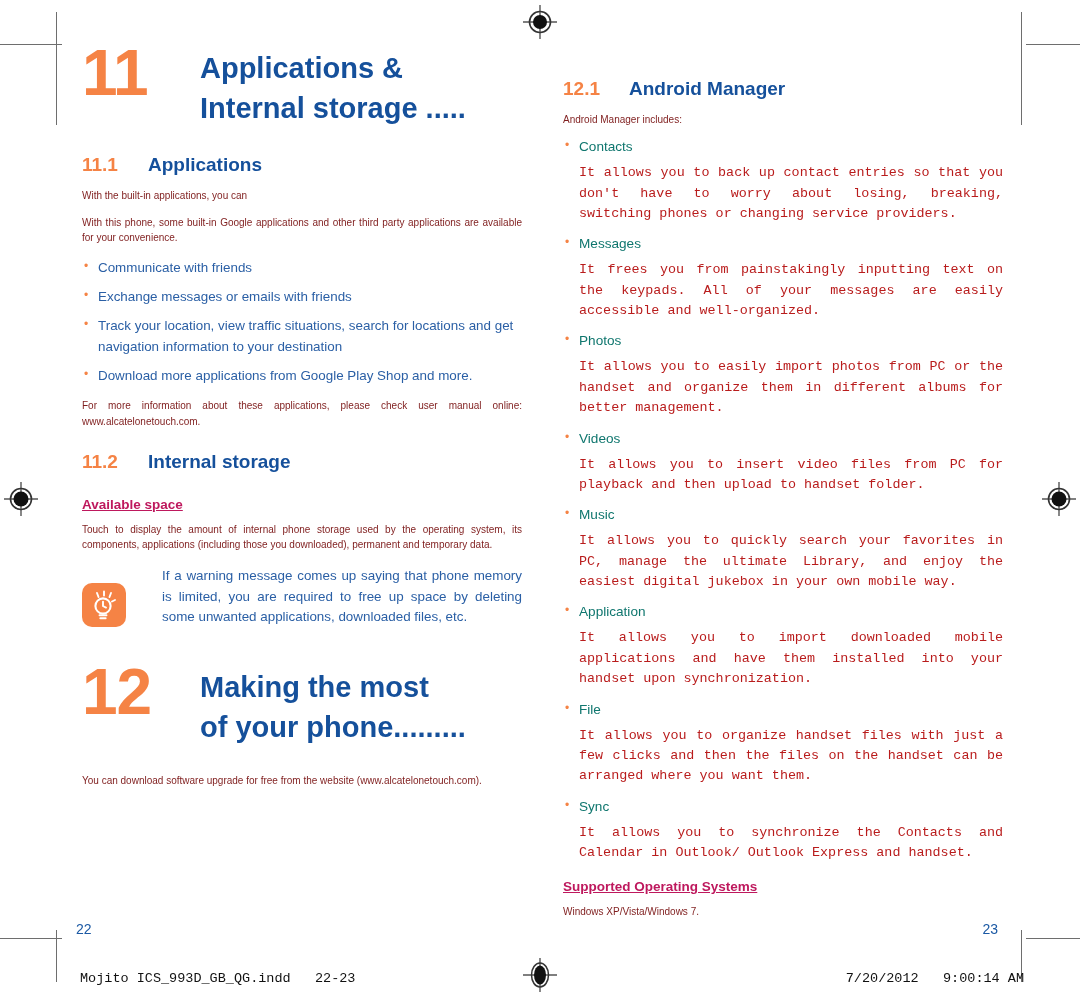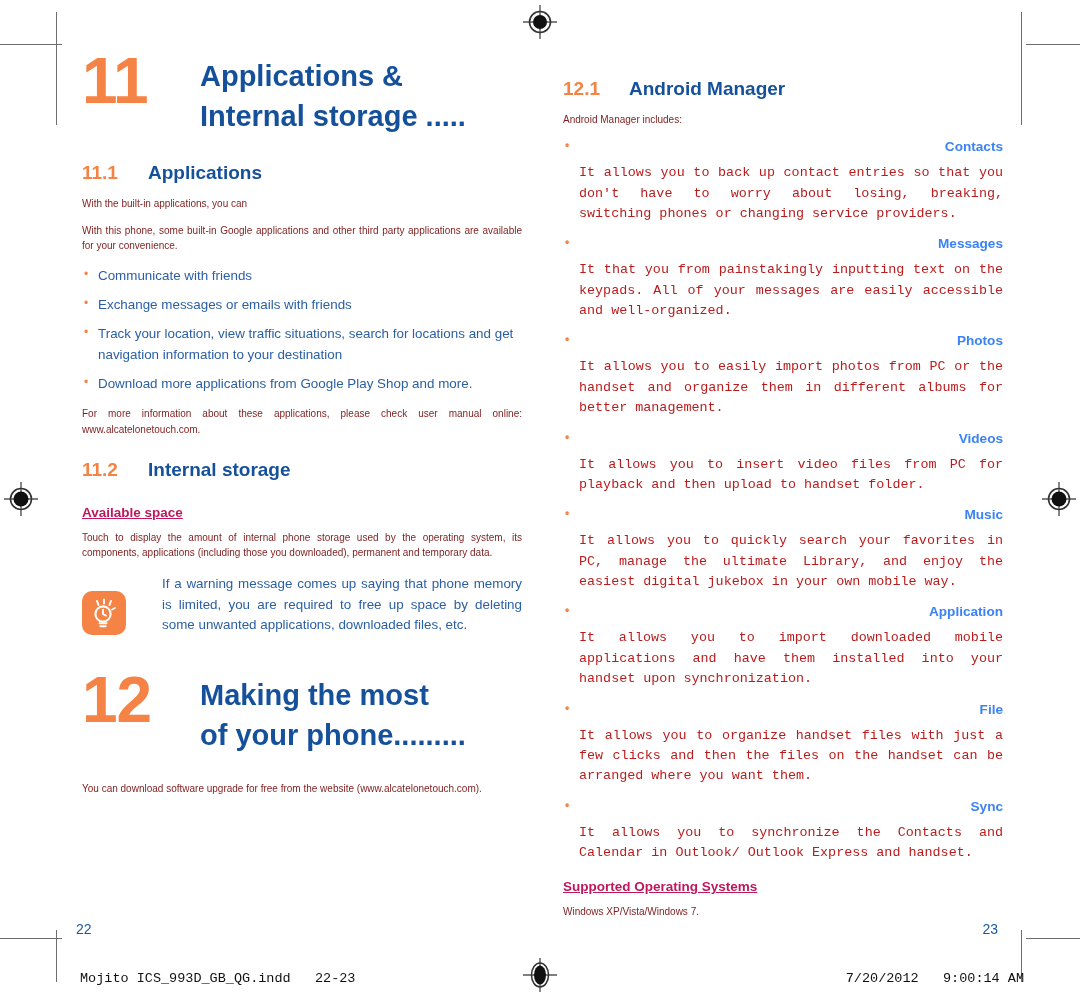--- a/index.html
+++ b/index.html
@@ -34,21 +34,21 @@
 
   
   .spread {
     position: absolute;
     left: 0; top: 0;
     width: 1080px;
     height: 999px;
   }
   .page {
     position: absolute;
-    top: 52px;
+    top: 44px;
     width: 440px;
   }
   .page-left  { left: 82px; }
   .page-right { left: 563px; }
 
   
   .chapter {
     display: flex;
     align-items: flex-start;
     margin-bottom: 26px;
@@ -129,25 +129,24 @@
     left: 2px;
     top: -1px;
     color: #F58345;
     font-size: 12px;
   }
 
   
   .def-term {
     position: relative;
     padding-left: 16px;
-    color: #3b82f6;
+    color: #0f766e;
     font-size: 13.6px;
-    font-weight: bold;
+    font-weight: normal;
     margin: 0 0 9px 0;
-    text-align: right;
   }
   .def-term:before {
     content: "•";
     position: absolute;
     left: 2px;
     top: -1px;
     color: #F58345;
     font-size: 12px;
   }
   .def-desc {
@@ -326,21 +325,21 @@
       <div class="section-name">Android Manager</div>
     </div>
 
     <p class="body">Android Manager includes:</p>
 
     <div>
       <div class="def-term">Contacts</div>
       <p class="def-desc">It allows you to back up contact entries so that you don't have to worry about losing, breaking, switching phones or changing service providers.</p>
 
       <div class="def-term">Messages</div>
-      <p class="def-desc">It that you from painstakingly inputting text on the keypads. All of your messages are easily accessible and well-organized.</p>
+      <p class="def-desc">It frees you from painstakingly inputting text on the keypads. All of your messages are easily accessible and well-organized.</p>
 
       <div class="def-term">Photos</div>
       <p class="def-desc">It allows you to easily import photos from PC or the handset and organize them in different albums for better management.</p>
 
       <div class="def-term">Videos</div>
       <p class="def-desc">It allows you to insert video files from PC for playback and then upload to handset folder.</p>
 
       <div class="def-term">Music</div>
       <p class="def-desc">It allows you to quickly search your favorites in PC, manage the ultimate Library, and enjoy the easiest digital jukebox in your own mobile way.</p>
 

